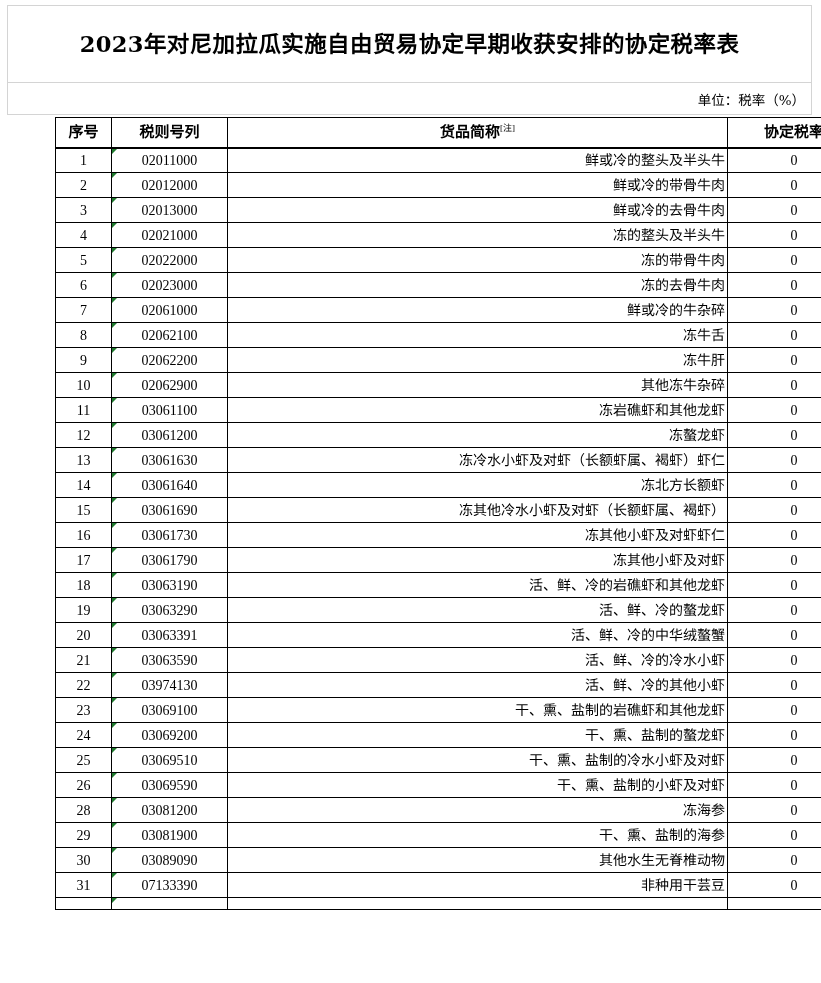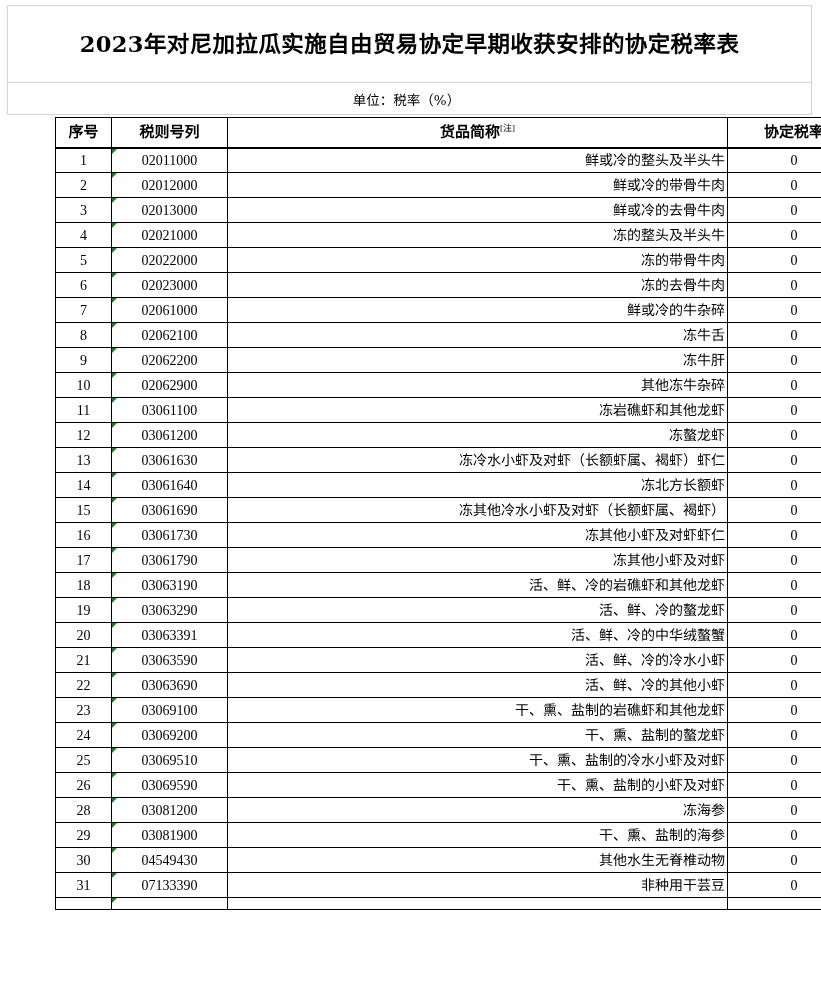--- a/index.html
+++ b/index.html
@@ -55,21 +55,21 @@
     line-height: 1;
   }
   .unit-band {
     position: absolute;
     left: 0;
     top: 77px;
     right: 0;
     bottom: 0;
     display: flex;
     align-items: center;
-    justify-content: center;
+    justify-content: flex-end;
     padding-right: 6px;
     box-sizing: border-box;
   }
   .unit-text {
     font-family: "DejaVu Serif", "Liberation Serif", serif;
     font-size: 13.5px;
     white-space: nowrap;
   }
 
   
@@ -294,21 +294,21 @@
             <td class="cell-rate">0</td>
           </tr>
           <tr>
             <td class="cell-no">21</td>
             <td class="cell-code"><span class="err-flag"></span><span>03063590</span></td>
             <td class="cell-name">活、鲜、冷的冷水小虾</td>
             <td class="cell-rate">0</td>
           </tr>
           <tr>
             <td class="cell-no">22</td>
-            <td class="cell-code"><span class="err-flag"></span><span>03063690</span></td>
+            <td class="cell-code"><span class="err-flag"></span><span>03974130</span></td>
             <td class="cell-name">活、鲜、冷的其他小虾</td>
             <td class="cell-rate">0</td>
           </tr>
           <tr>
             <td class="cell-no">23</td>
             <td class="cell-code"><span class="err-flag"></span><span>03069100</span></td>
             <td class="cell-name">干、熏、盐制的岩礁虾和其他龙虾</td>
             <td class="cell-rate">0</td>
           </tr>
           <tr>
@@ -336,21 +336,21 @@
             <td class="cell-rate">0</td>
           </tr>
           <tr>
             <td class="cell-no">29</td>
             <td class="cell-code"><span class="err-flag"></span><span>03081900</span></td>
             <td class="cell-name">干、熏、盐制的海参</td>
             <td class="cell-rate">0</td>
           </tr>
           <tr>
             <td class="cell-no">30</td>
-            <td class="cell-code"><span class="err-flag"></span><span>04549430</span></td>
+            <td class="cell-code"><span class="err-flag"></span><span>03089090</span></td>
             <td class="cell-name">其他水生无脊椎动物</td>
             <td class="cell-rate">0</td>
           </tr>
           <tr>
             <td class="cell-no">31</td>
             <td class="cell-code"><span class="err-flag"></span><span>07133390</span></td>
             <td class="cell-name">非种用干芸豆</td>
             <td class="cell-rate">0</td>
           </tr>
           <tr class="clipped">

